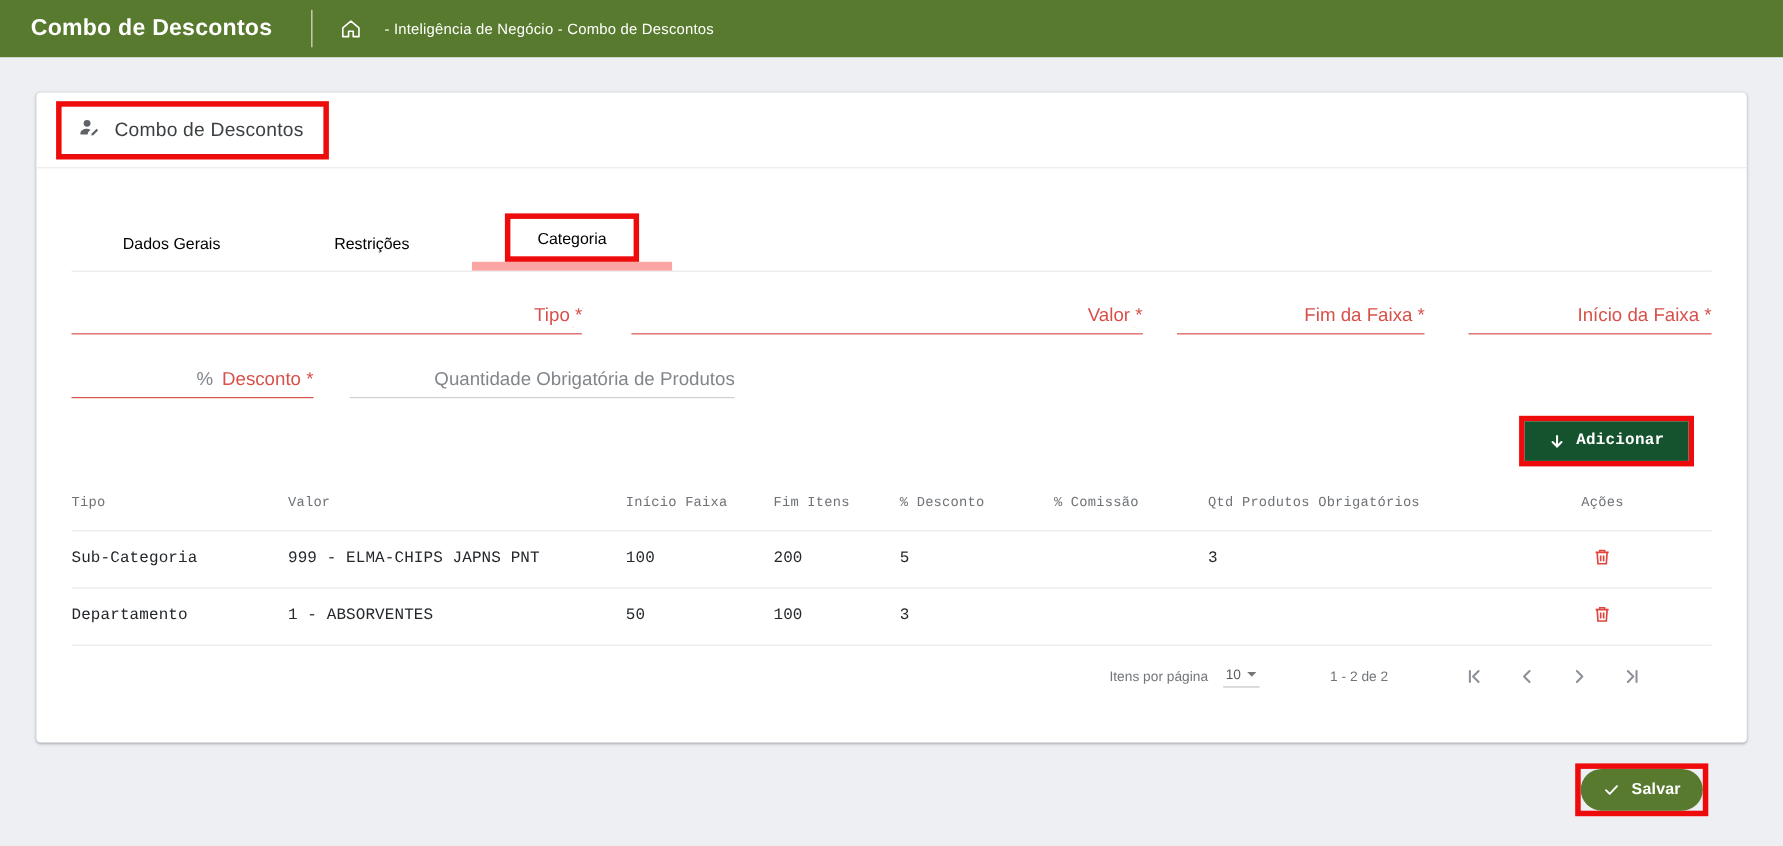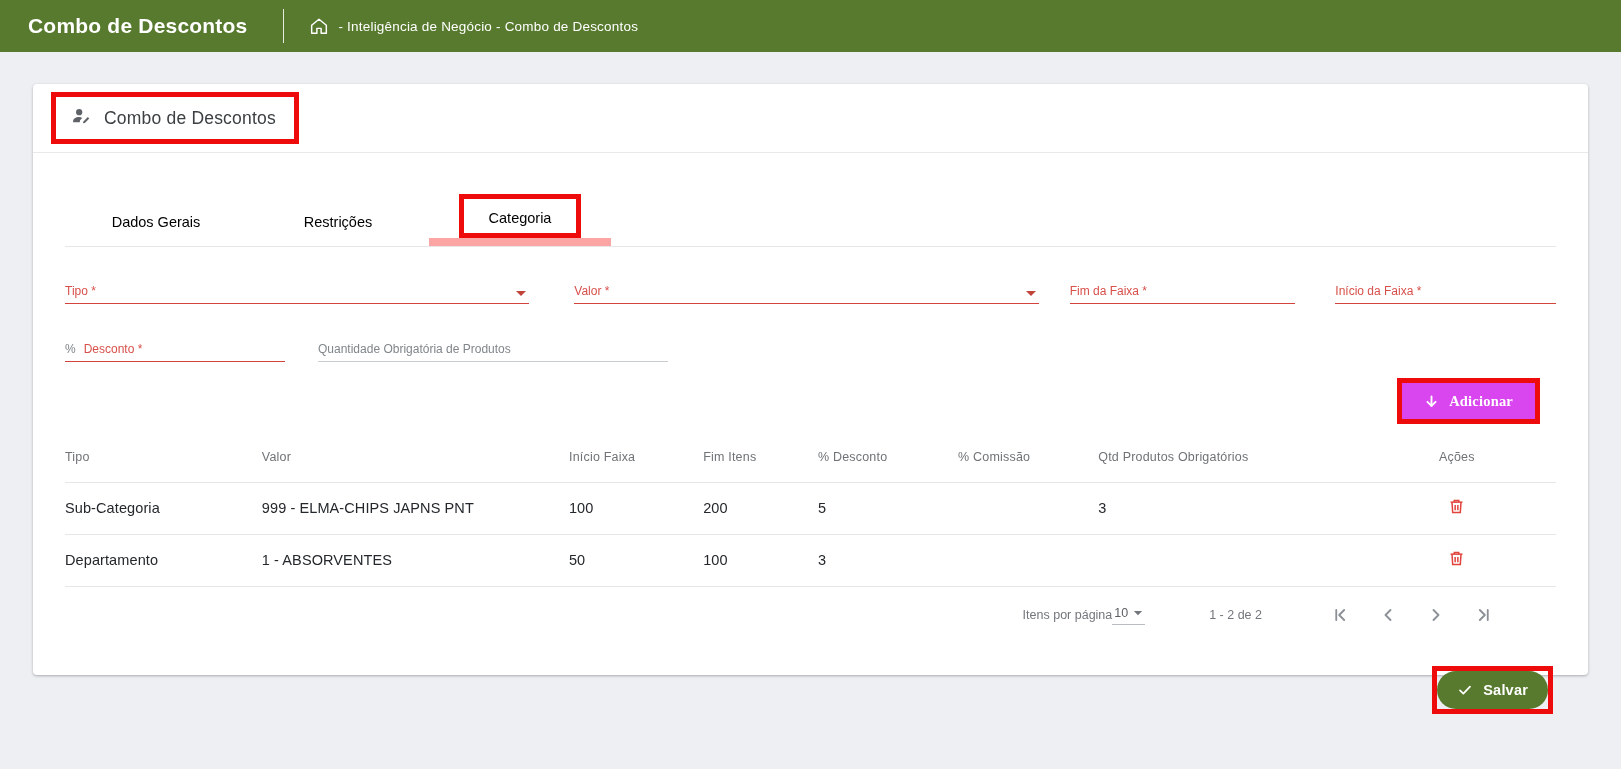--- a/index.html
+++ b/index.html
@@ -28,21 +28,21 @@
   }
   .topbar-divider {
     width: 1px; height: 34px;
     background: rgba(255,255,255,.85);
     margin-left: 36px;
   }
   .home-icon { margin-left: 24px; display: flex; align-items: center; }
   .breadcrumb {
     color: #ffffff;
     font-size: 13.5px;
-    margin-left: 8px;
+    margin-left: 19px;
     letter-spacing: .2px;
   }
 
   
   .card {
     position: absolute;
     left: 33px; top: 84px;
     width: 1555px; height: 591px;
     background: #ffffff;
     border-radius: 4px;
@@ -91,21 +91,22 @@
   .form-row { display: flex; }
   .form-row-1 { margin-top: 30px; }
   .form-row-2 { margin-top: 31px; }
   .field {
     height: 27px;
     display: flex;
     align-items: flex-end;
     justify-content: space-between;
     padding-bottom: 6px;
     position: relative;
-    font-size: 12px;
+    font-size: 17px;
+    flex-direction: column;
   }
   .field::after {
     content: "";
     position: absolute;
     left: 0; right: 0; bottom: 0;
     height: 1px;
     background: #c9cdd2;
   }
   .field.error::after { background: #d2453c; height: 1.5px; }
   .field .label-red { color: #d8504a; }
@@ -117,35 +118,35 @@
   .w-inicio{ width: 221px; margin-left: 40px; }
   .w-fim   { width: 226px; margin-left: 31px; }
   .w-desc  { width: 220px; }
   .w-qtd   { width: 350px; margin-left: 33px; }
   .prefix-gap { margin-right: 8px; }
 
   
   .add-row { display: flex; justify-content: flex-end; margin-top: 16px; }
   .add-annotation { margin-right: 16px; }
   .btn-add {
-    background: #d946ef;
+    background: #14532d;
     color: #ffffff;
     border: none;
     height: 36px;
     padding: 0 22px;
     font-size: 14.5px;
     font-weight: 700;
-    font-family: Liberation Serif, serif;
+    font-family: Liberation Mono, monospace;
     display: flex; align-items: center; gap: 10px;
     cursor: pointer;
     letter-spacing: .2px;
   }
 
   
-  table.data { width: 100%; border-collapse: collapse; margin-top: 8px; }
+  table.data { width: 100%; border-collapse: collapse; margin-top: 8px; font-family: Liberation Mono, monospace; }
   table.data th {
     font-size: 12.5px;
     font-weight: 400;
     color: #6f7377;
     text-align: left;
     height: 50px;
     vertical-align: middle;
     border-bottom: 1px solid #e6e6e6;
     letter-spacing: .2px;
   }
@@ -163,39 +164,39 @@
   
   .paginator {
     display: flex;
     align-items: center;
     justify-content: flex-end;
     height: 56px;
     padding-right: 62px;
     color: #72767c;
     font-size: 12.5px;
   }
-  .ipp-label { }
+  .ipp-label { margin-right: 14px; }
   .ipp-select {
     display: flex; align-items: center; gap: 5px;
     border-bottom: 1px solid #b9bdc2;
     padding: 2px 2px 4px 2px;
     cursor: pointer;
     color: #5b5f64;
   }
   .range-label { margin-left: 64px; margin-right: 40px; }
   .nav-btn {
     background: none; border: none; cursor: pointer;
     padding: 0; margin-left: 28px;
     display: flex; align-items: center;
   }
 
   
   .save-annotation {
     position: absolute;
-    top: 666px; right: 68px;
+    top: 694px; right: 68px;
   }
   .btn-save {
     background: #587a2e;
     color: #ffffff;
     border: none;
     height: 38px;
     padding: 0 20px;
     border-radius: 19px;
     font-size: 14.5px;
     font-weight: 700;

